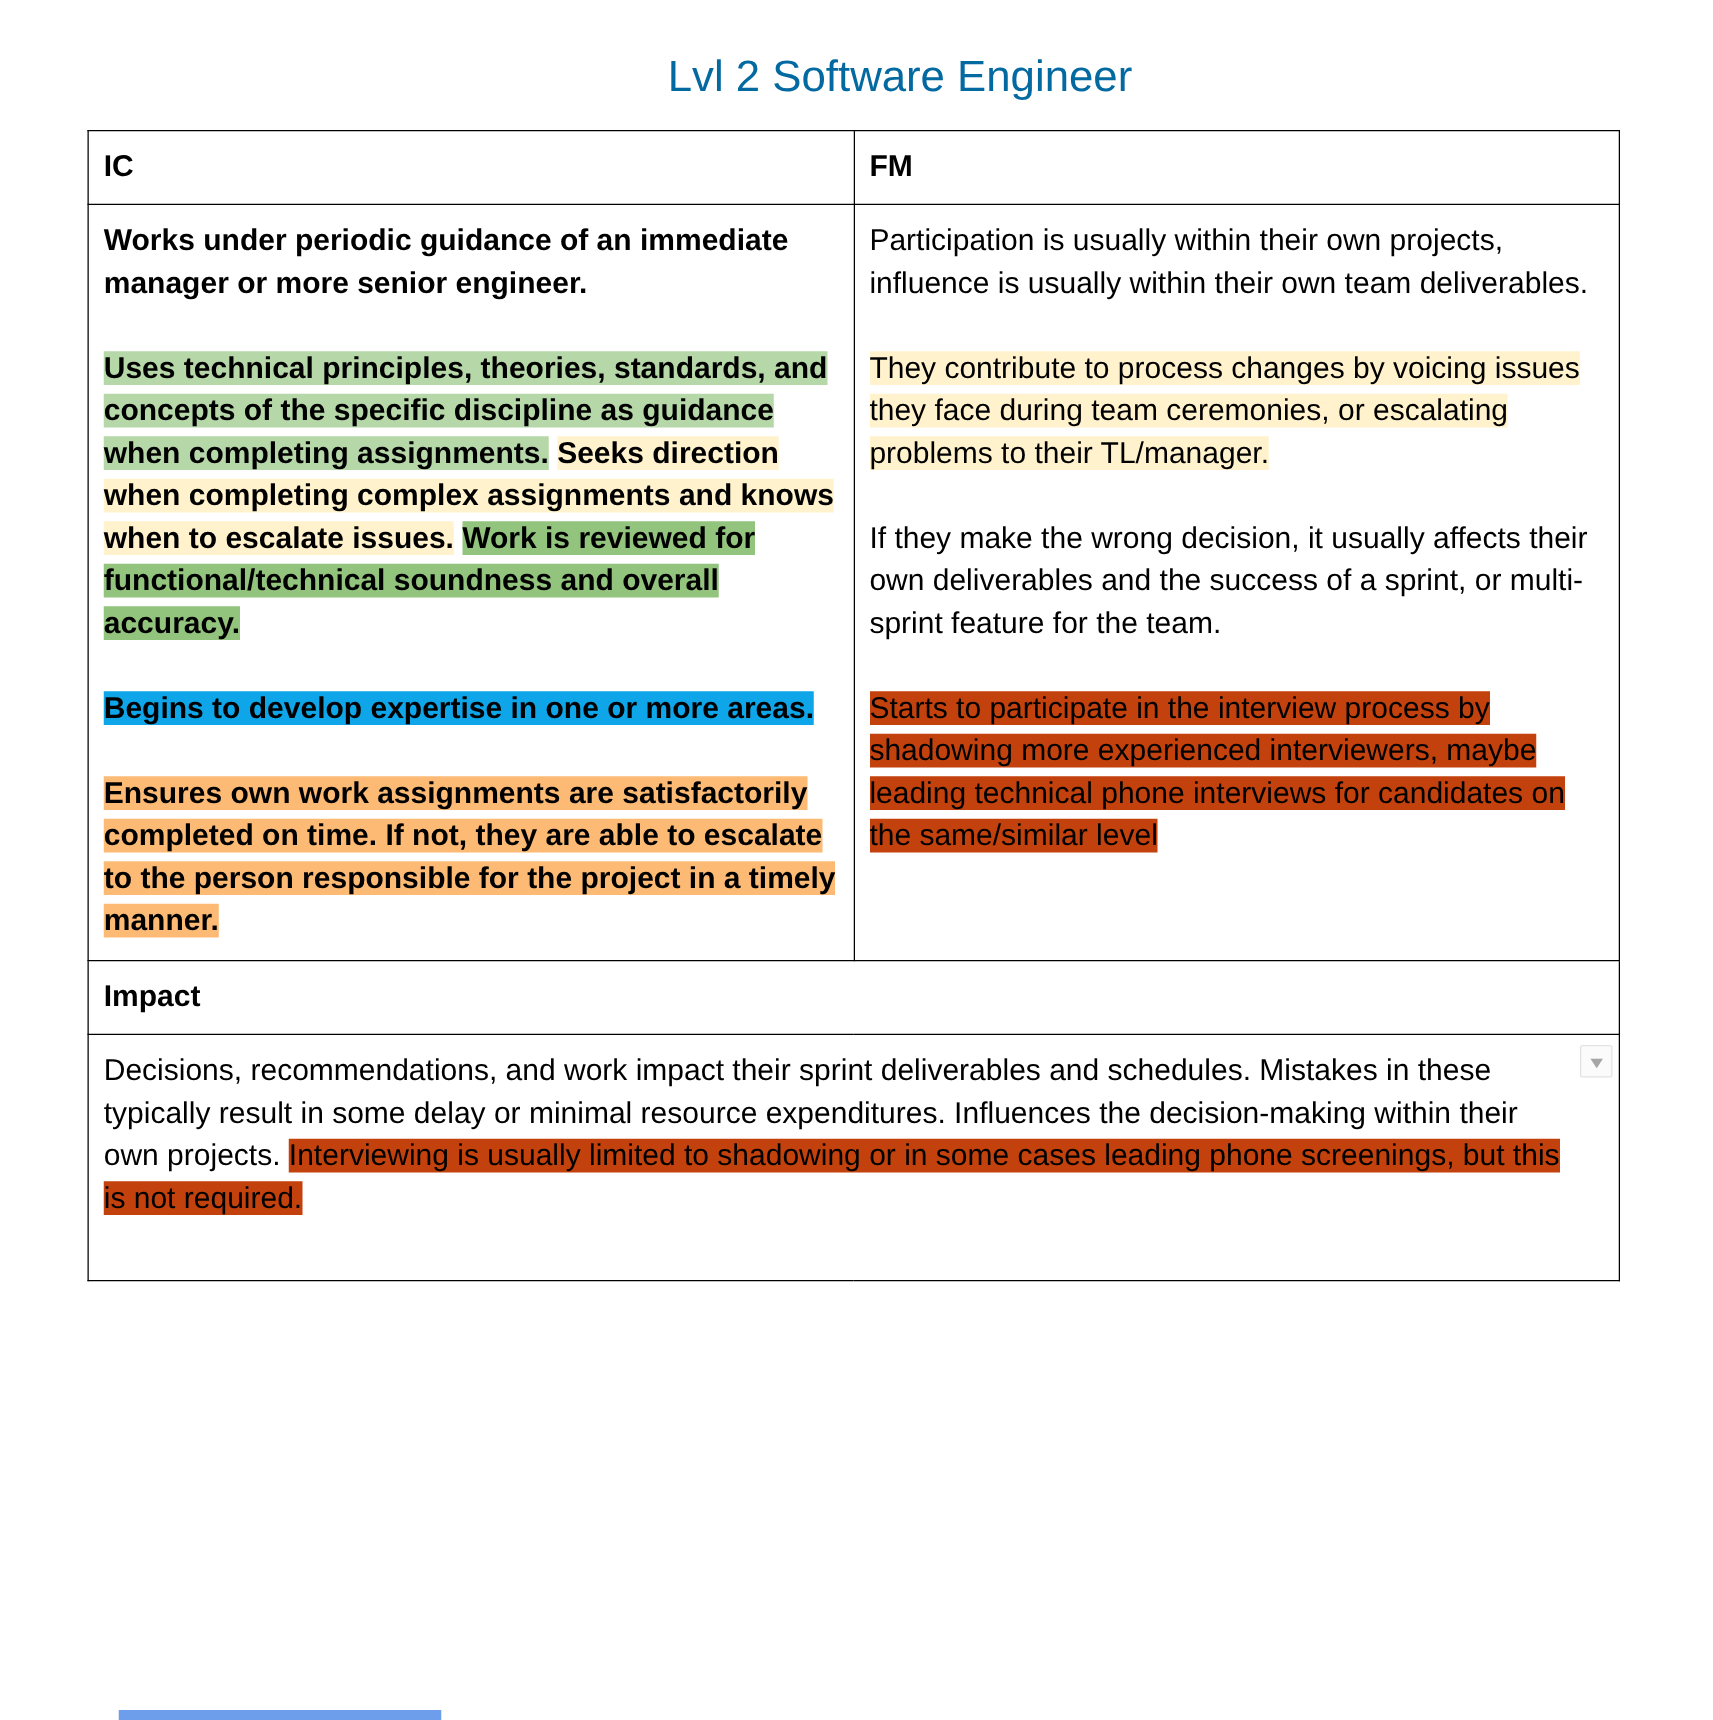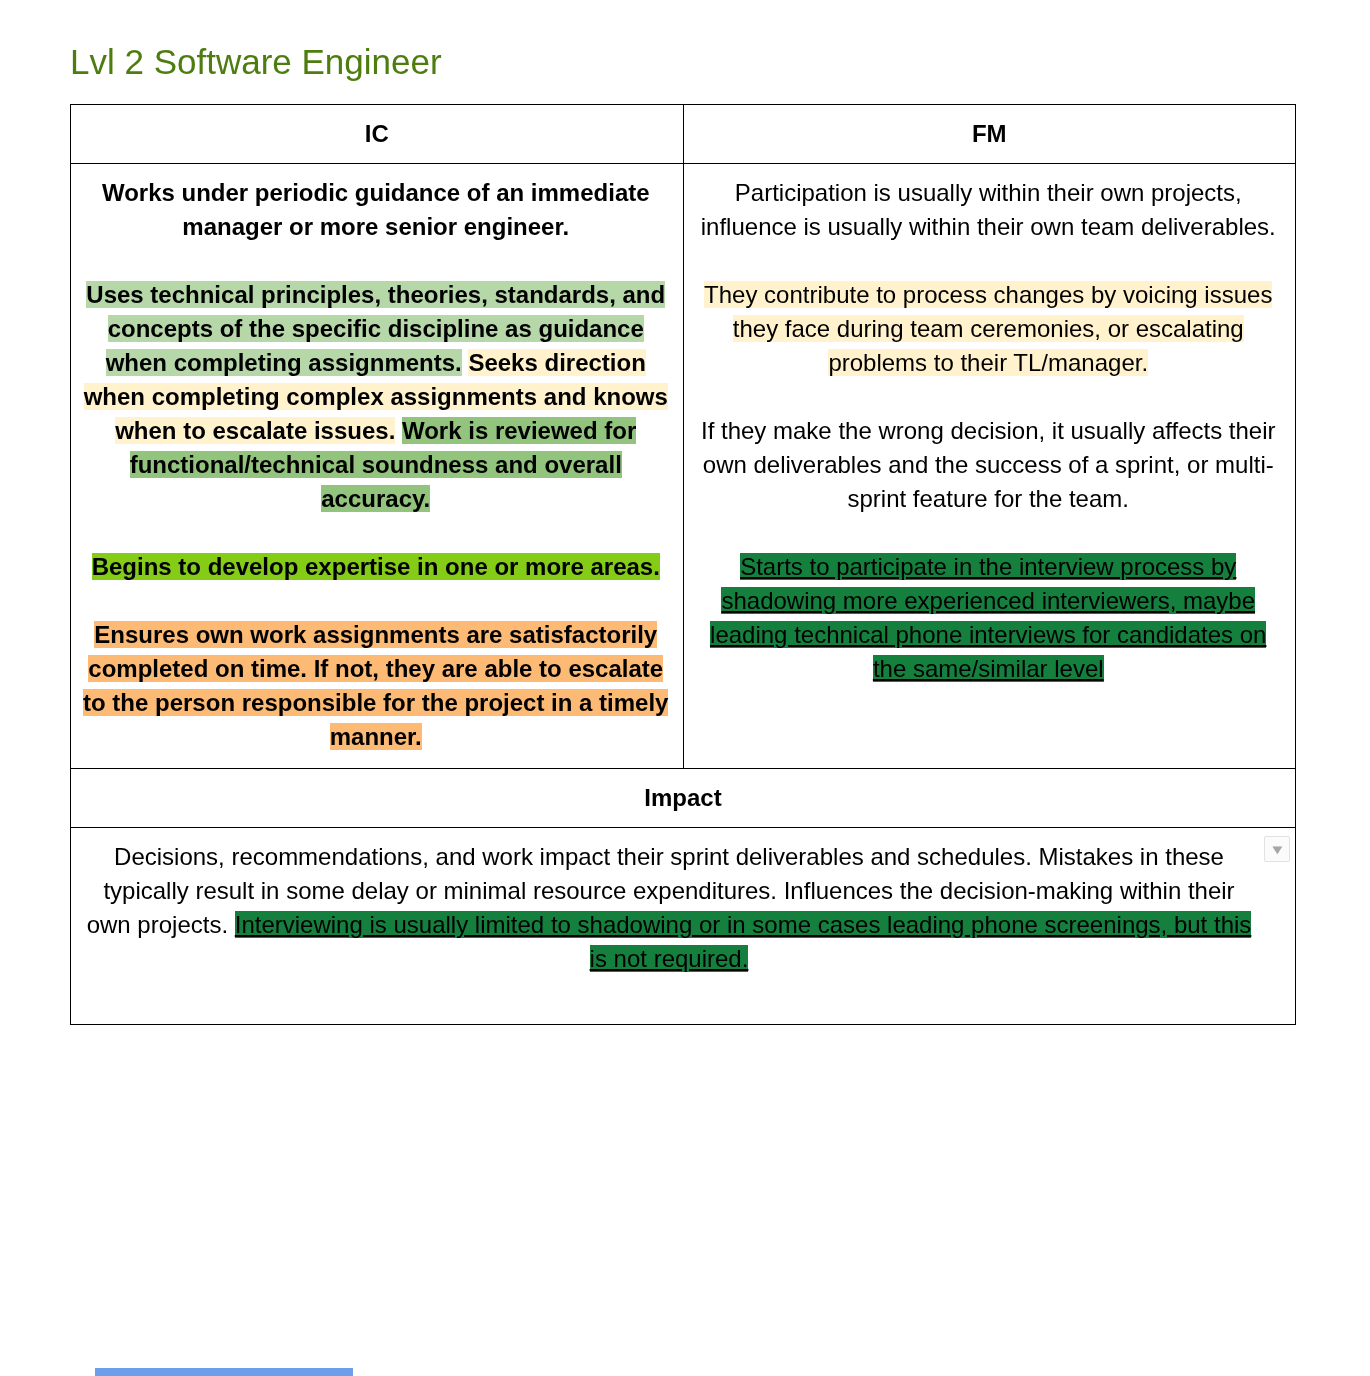--- a/index.html
+++ b/index.html
@@ -10,60 +10,61 @@
     background: #ffffff;
     font-family: "Liberation Sans", sans-serif;
     color: #000000;
     overflow: hidden;
   }
   .content { padding: 42px 0 0 70px; }
 
   .doc-title {
     font-size: 35px;
     font-weight: 400;
-    color: #4d7c0f;
+    color: #0369a1;
     margin: 0 0 22px 0;
     line-height: 1.15;
+    text-align: center;
   }
   .intro {
     font-size: 24px;
     line-height: 40px;
     max-width: 1215px;
     margin: 0 0 40px 0;
   }
 
   table.role-table {
     border-collapse: collapse;
     width: 1226px;
     table-layout: fixed;
   }
   .role-table th, .role-table td {
     border: 1.5px solid #000000;
     vertical-align: top;
     font-size: 24px;
     line-height: 34px;
-    text-align: center;
+    text-align: left;
   }
   .role-table th {
     font-weight: 700;
     padding: 12px 12px 12px 12px;
   }
   .role-table td { padding: 12px 14px 14px 12px; }
   td.col-ic { width: 596px; font-weight: bold; }
   td.col-fm { width: 630px; }
   td.impact-body { padding-right: 40px; position: relative; }
 
   .cell p { margin: 0 0 34px 0; }
   .cell p:last-child { margin-bottom: 0; }
 
   .hl-green       { background: #b6d7a8; }
   .hl-dark-green  { background: #93c47d; }
-  .hl-light-green { background: #15803d; text-decoration: underline; }
+  .hl-light-green { background: #c2410c; }
   .hl-yellow      { background: #fff2cc; }
-  .hl-pink        { background: #84cc16; }
+  .hl-pink        { background: #0ea5e9; }
   .hl-blue        { background: #fdba74; }
 
   .dropdown-chip {
     position: absolute;
     top: 8px;
     right: 5px;
     width: 26px;
     height: 26px;
     box-sizing: border-box;
     border: 1px solid #e2e2e2;

